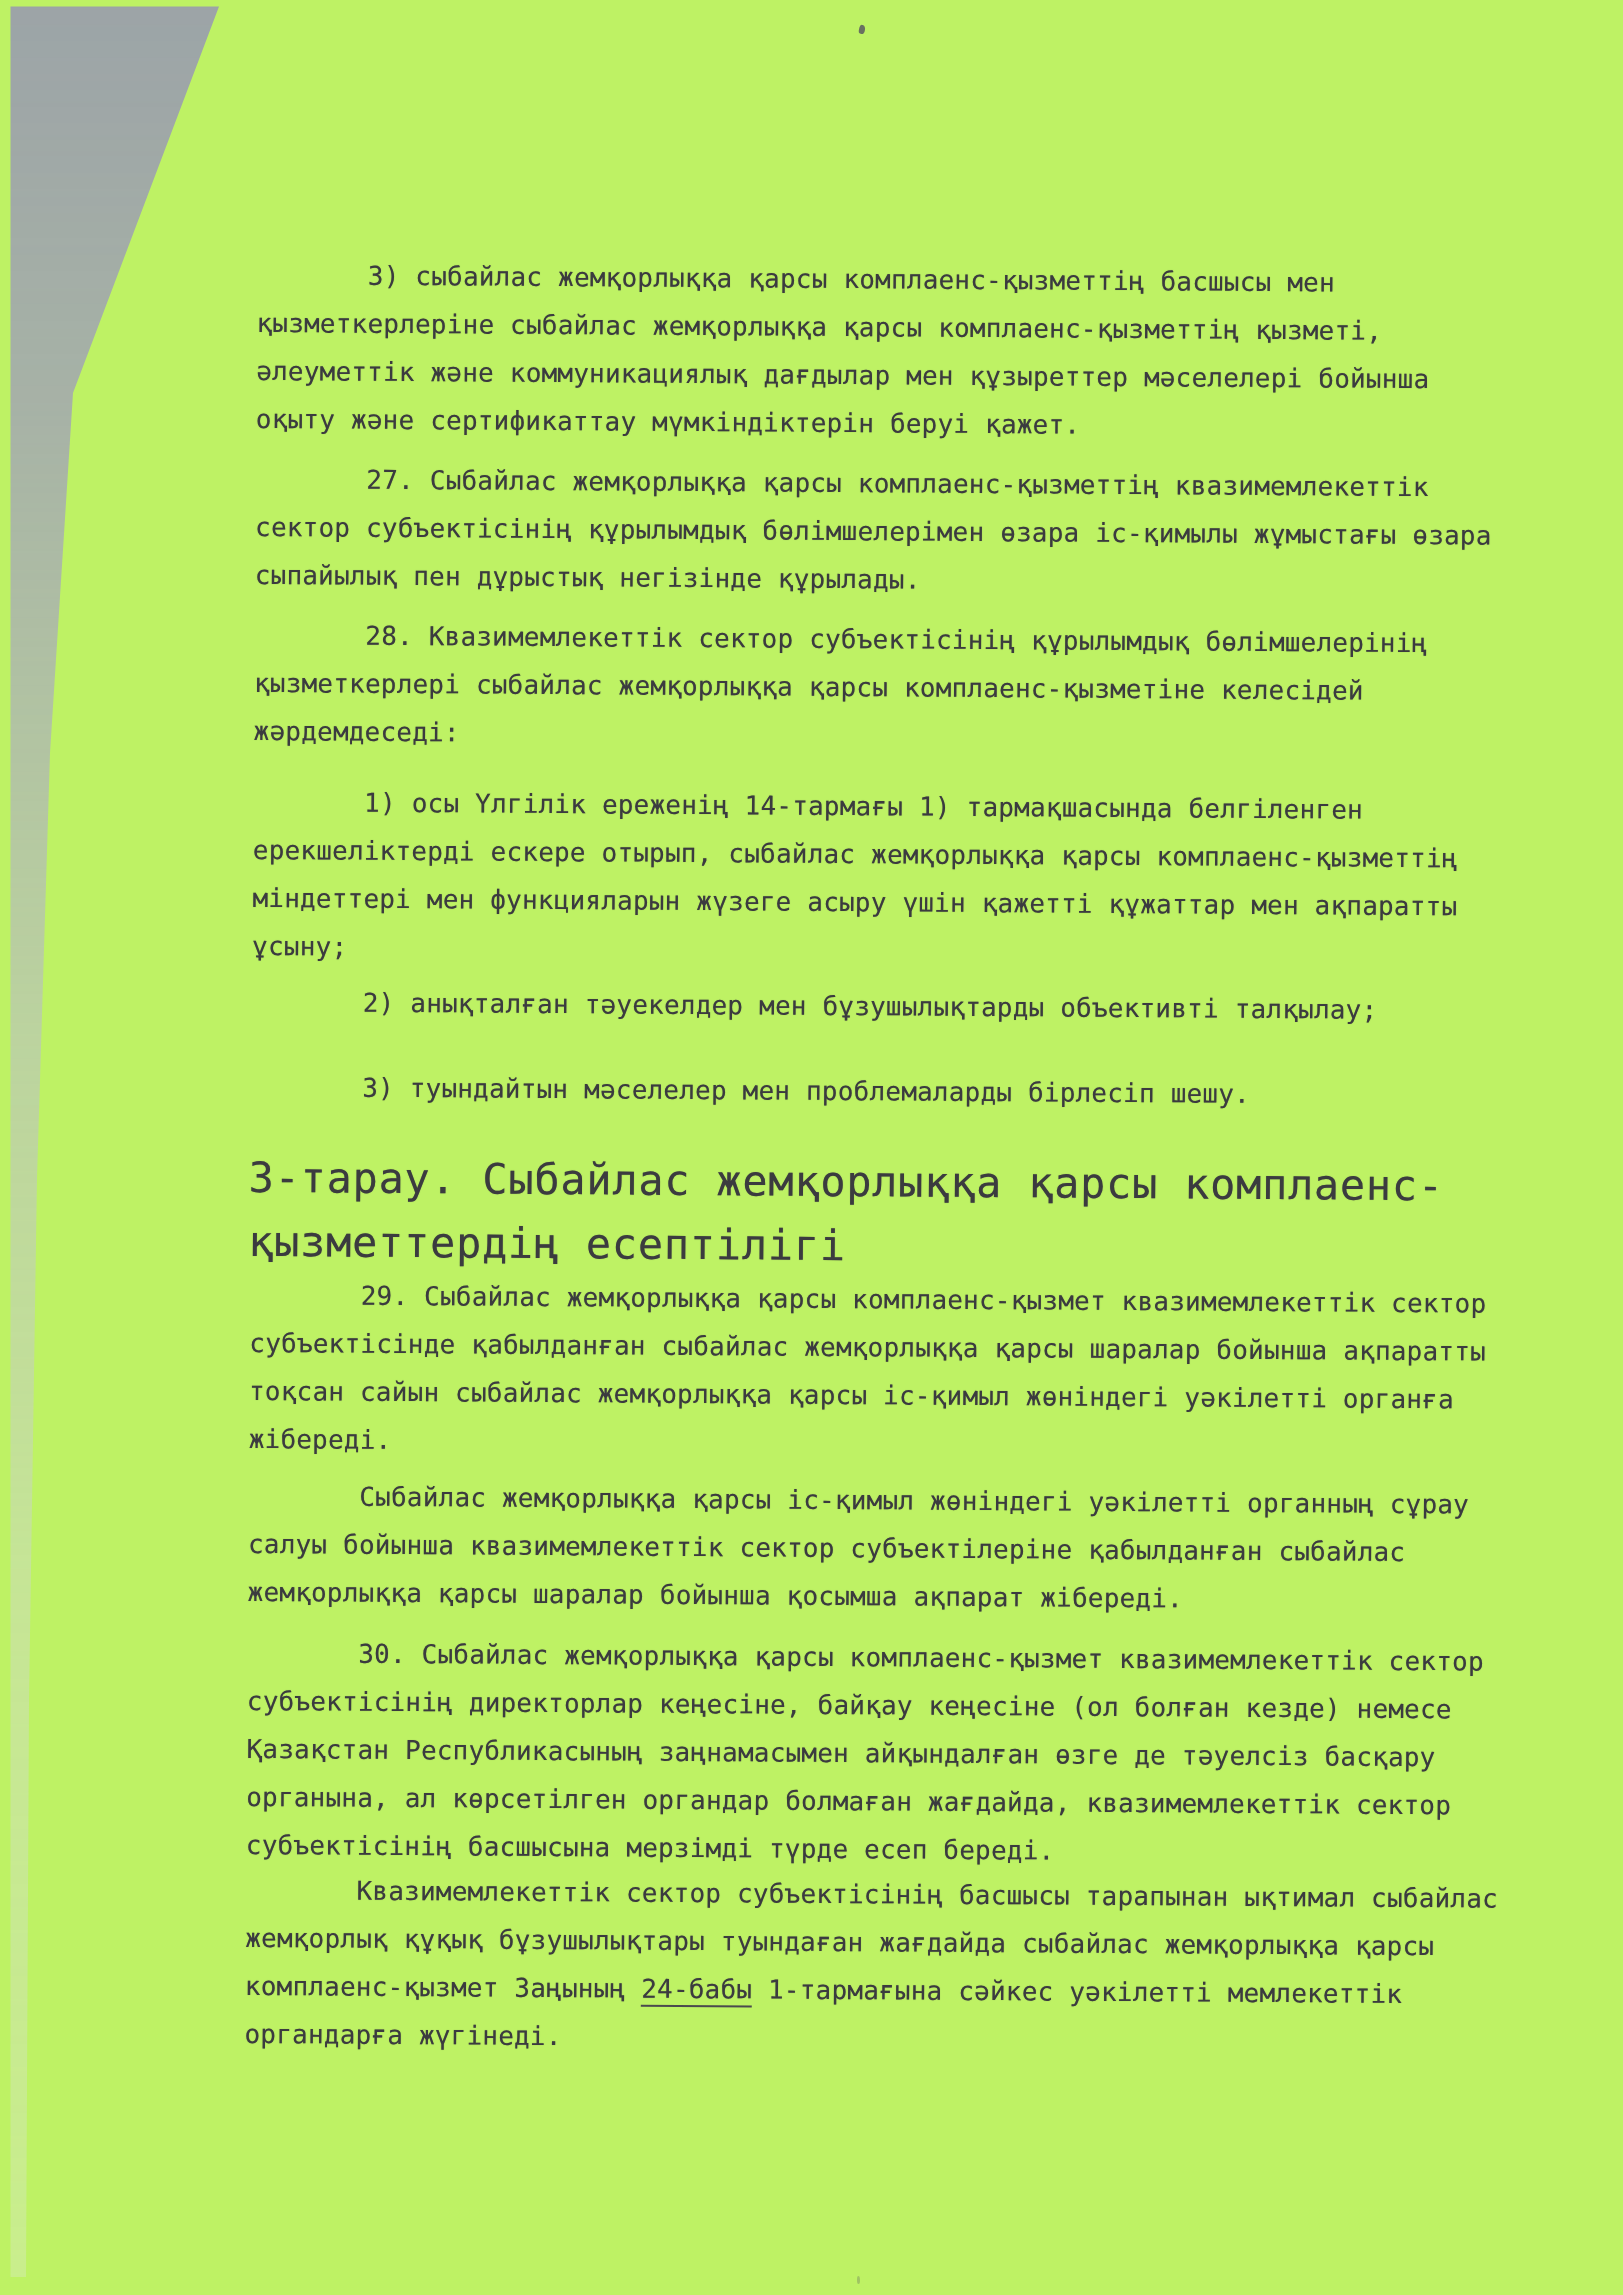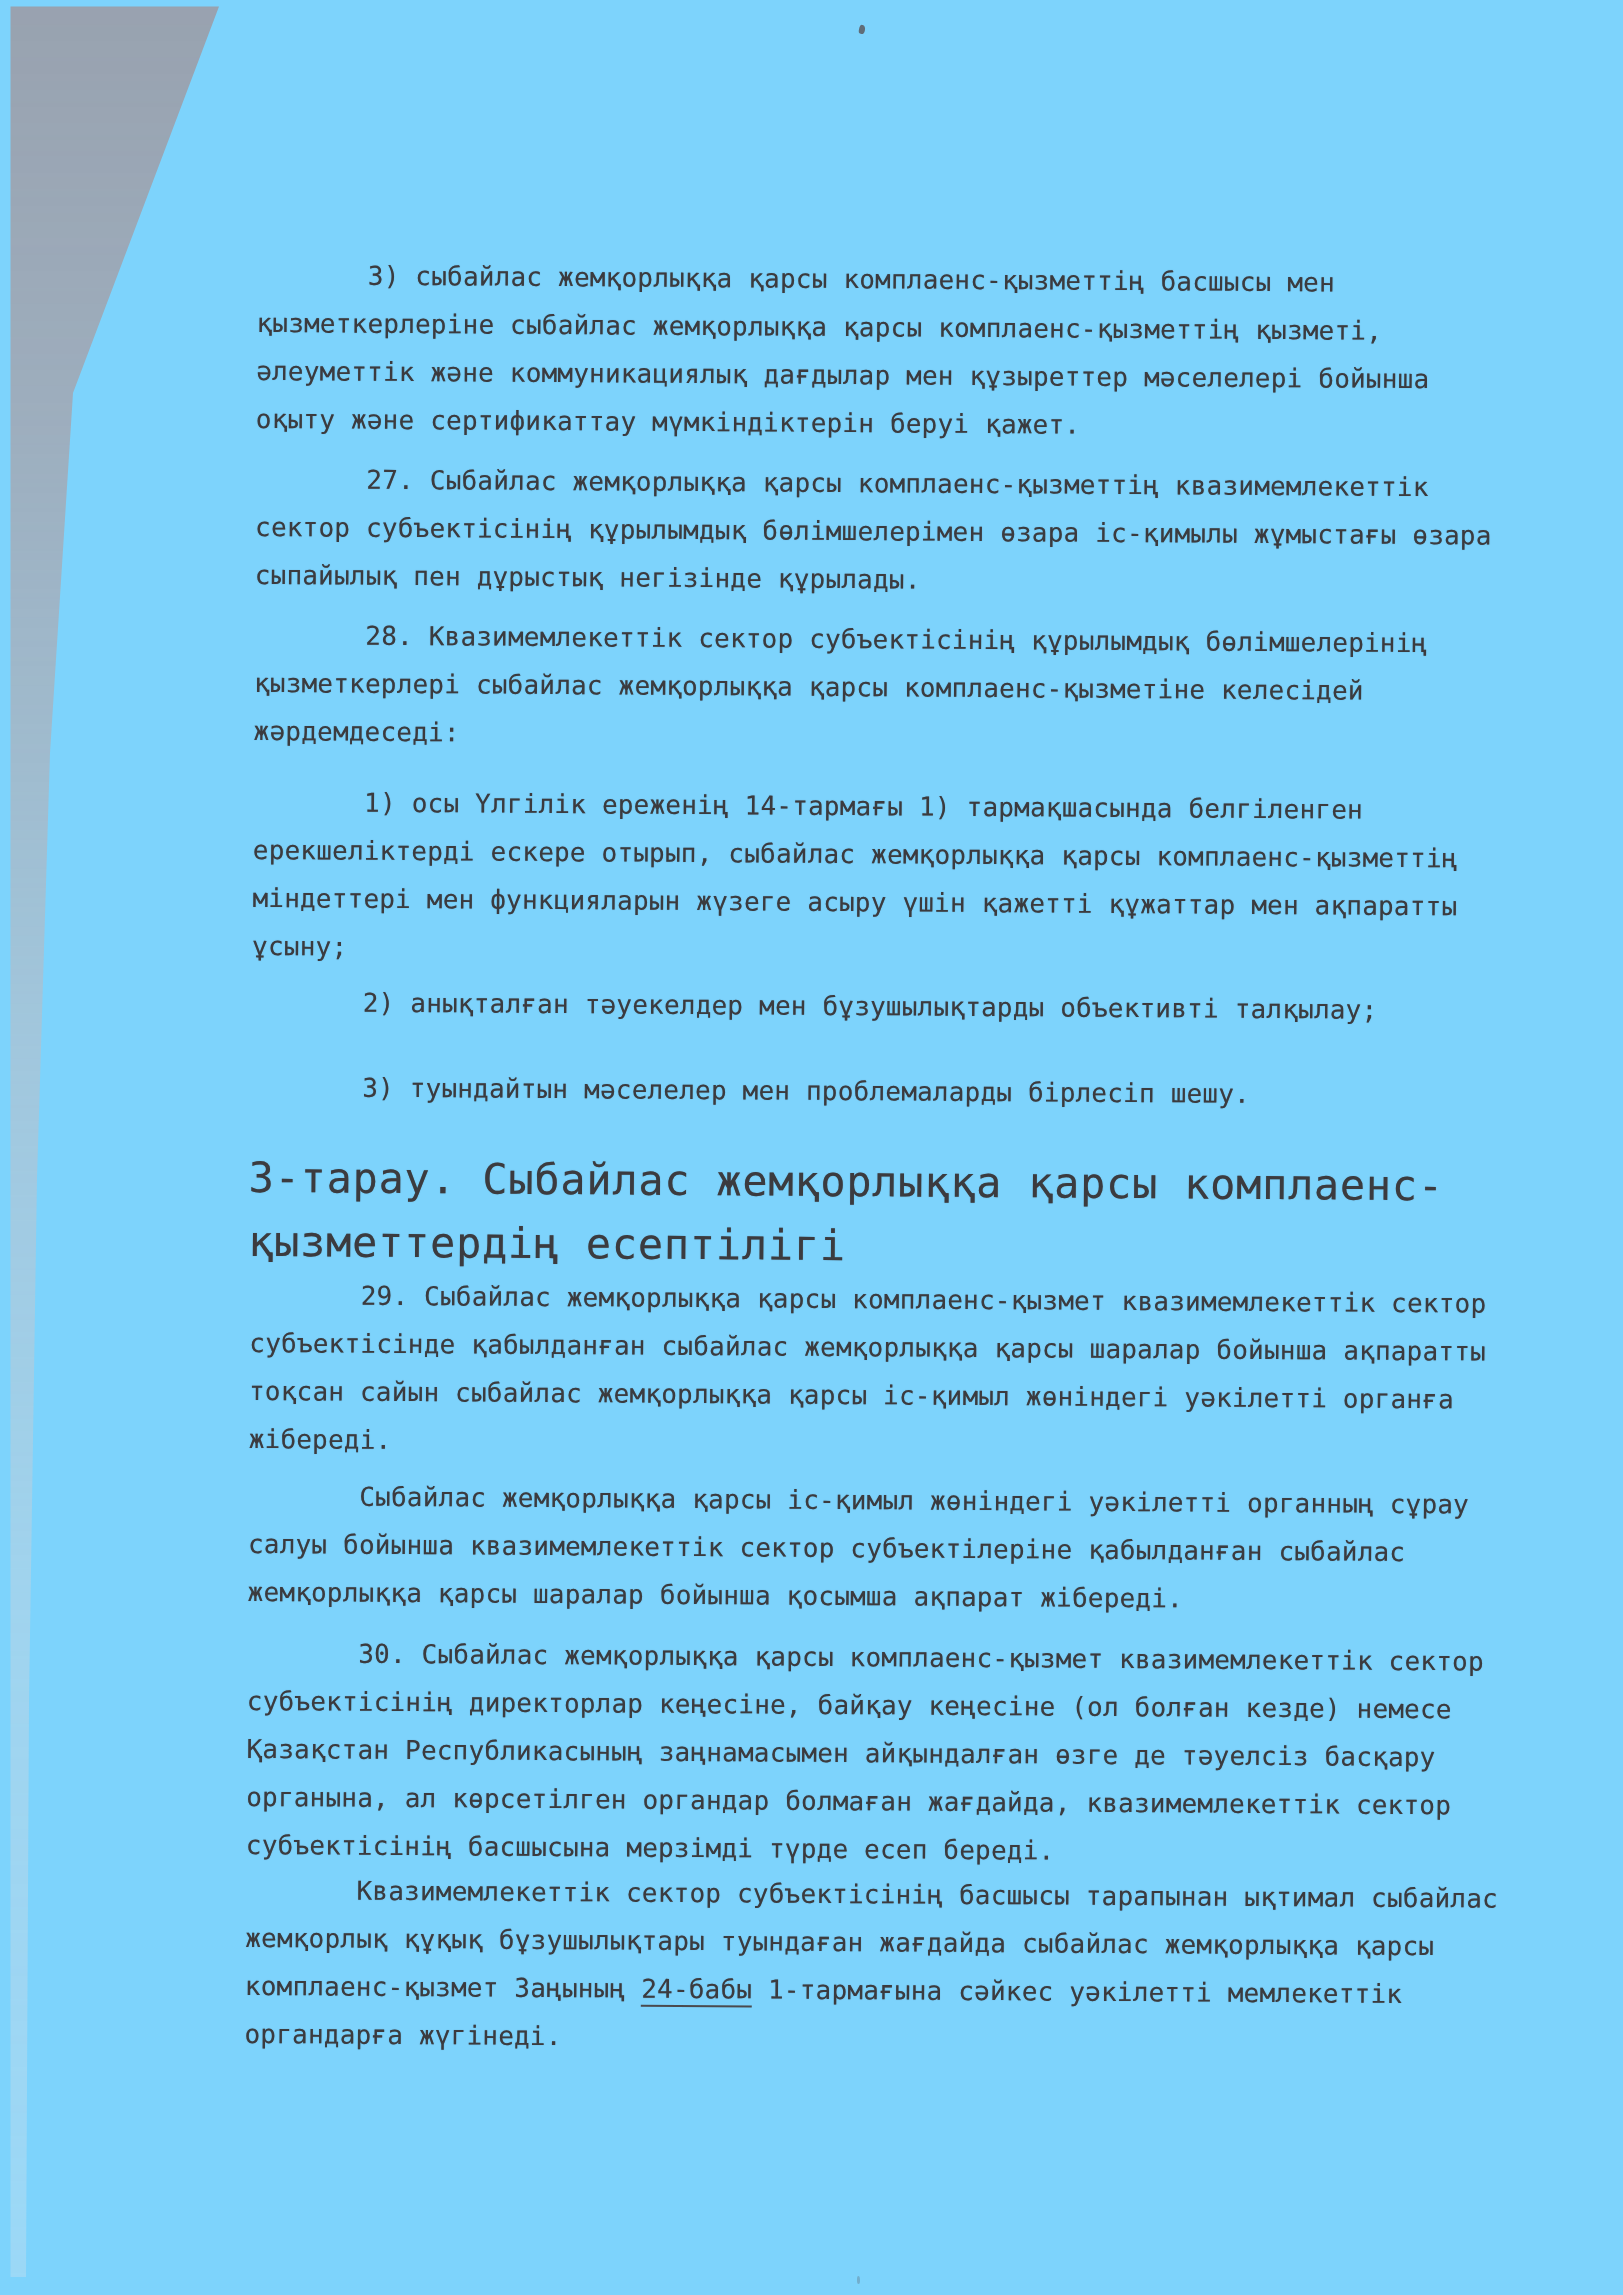--- a/index.html
+++ b/index.html
@@ -10,21 +10,21 @@
   body {
     width: 1623px;
     height: 2295px;
     position: relative;
     overflow: hidden;
     font-family: "DejaVu Sans Mono", monospace;
   }
   .page {
     position: absolute;
     inset: 0;
-    background: #7dd3fc;
+    background: #bef264;
   }
   
   .scan-shadow {
     position: absolute;
     left: 0; top: 0;
     width: 236px;
     height: 2284px;
     background: linear-gradient(180deg,
       rgba(154,159,171,0.95) 0%,
       rgba(163,167,178,0.85) 18%,

